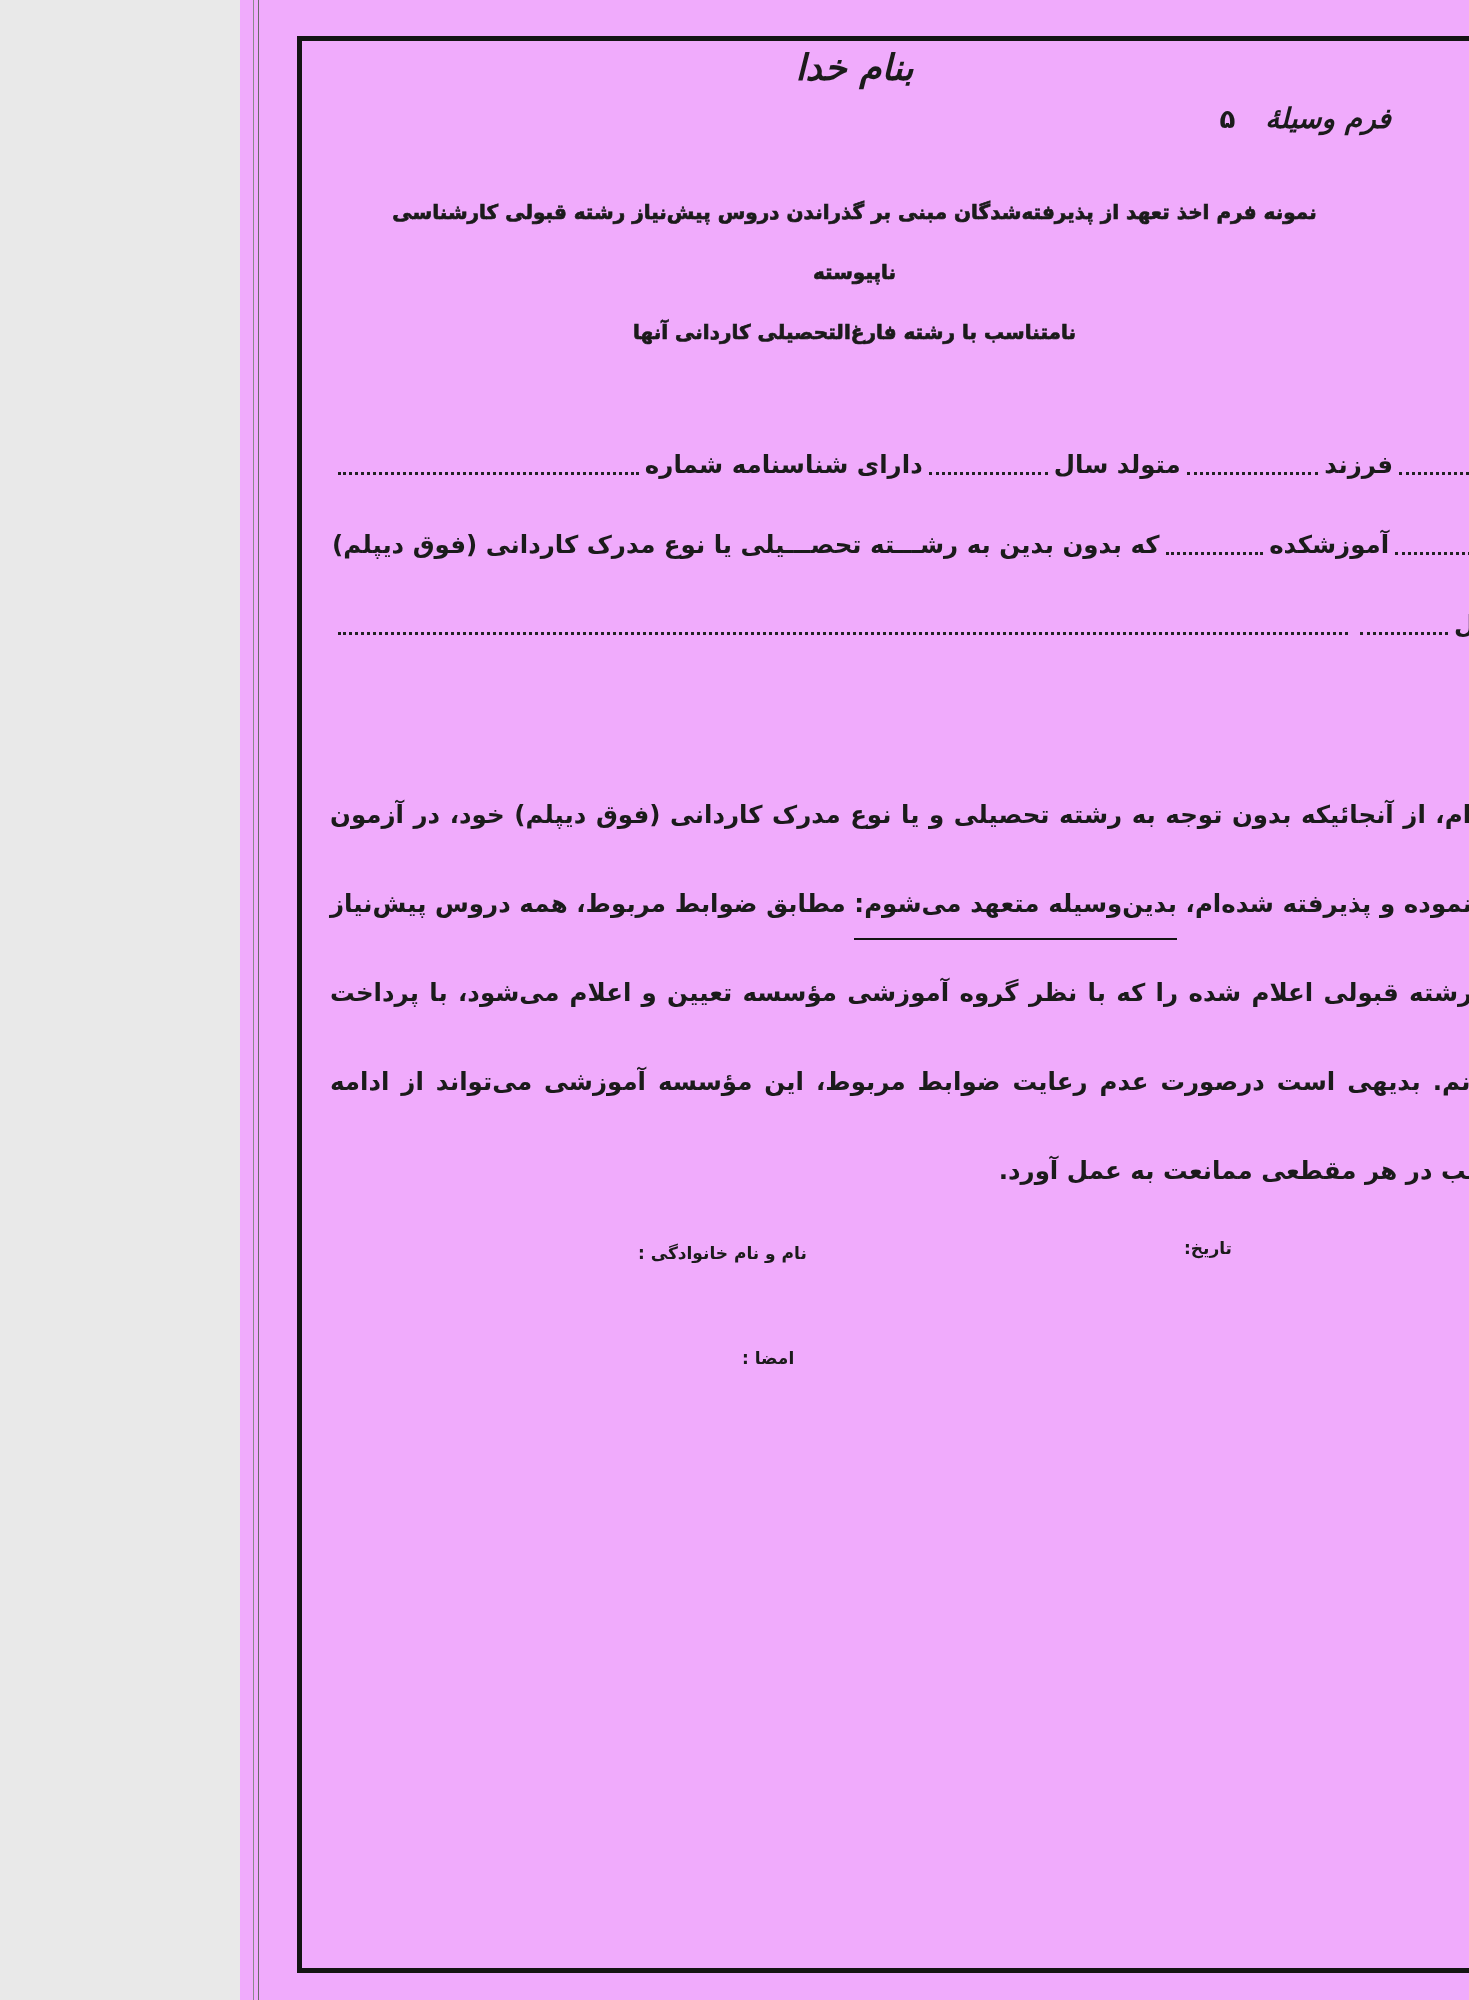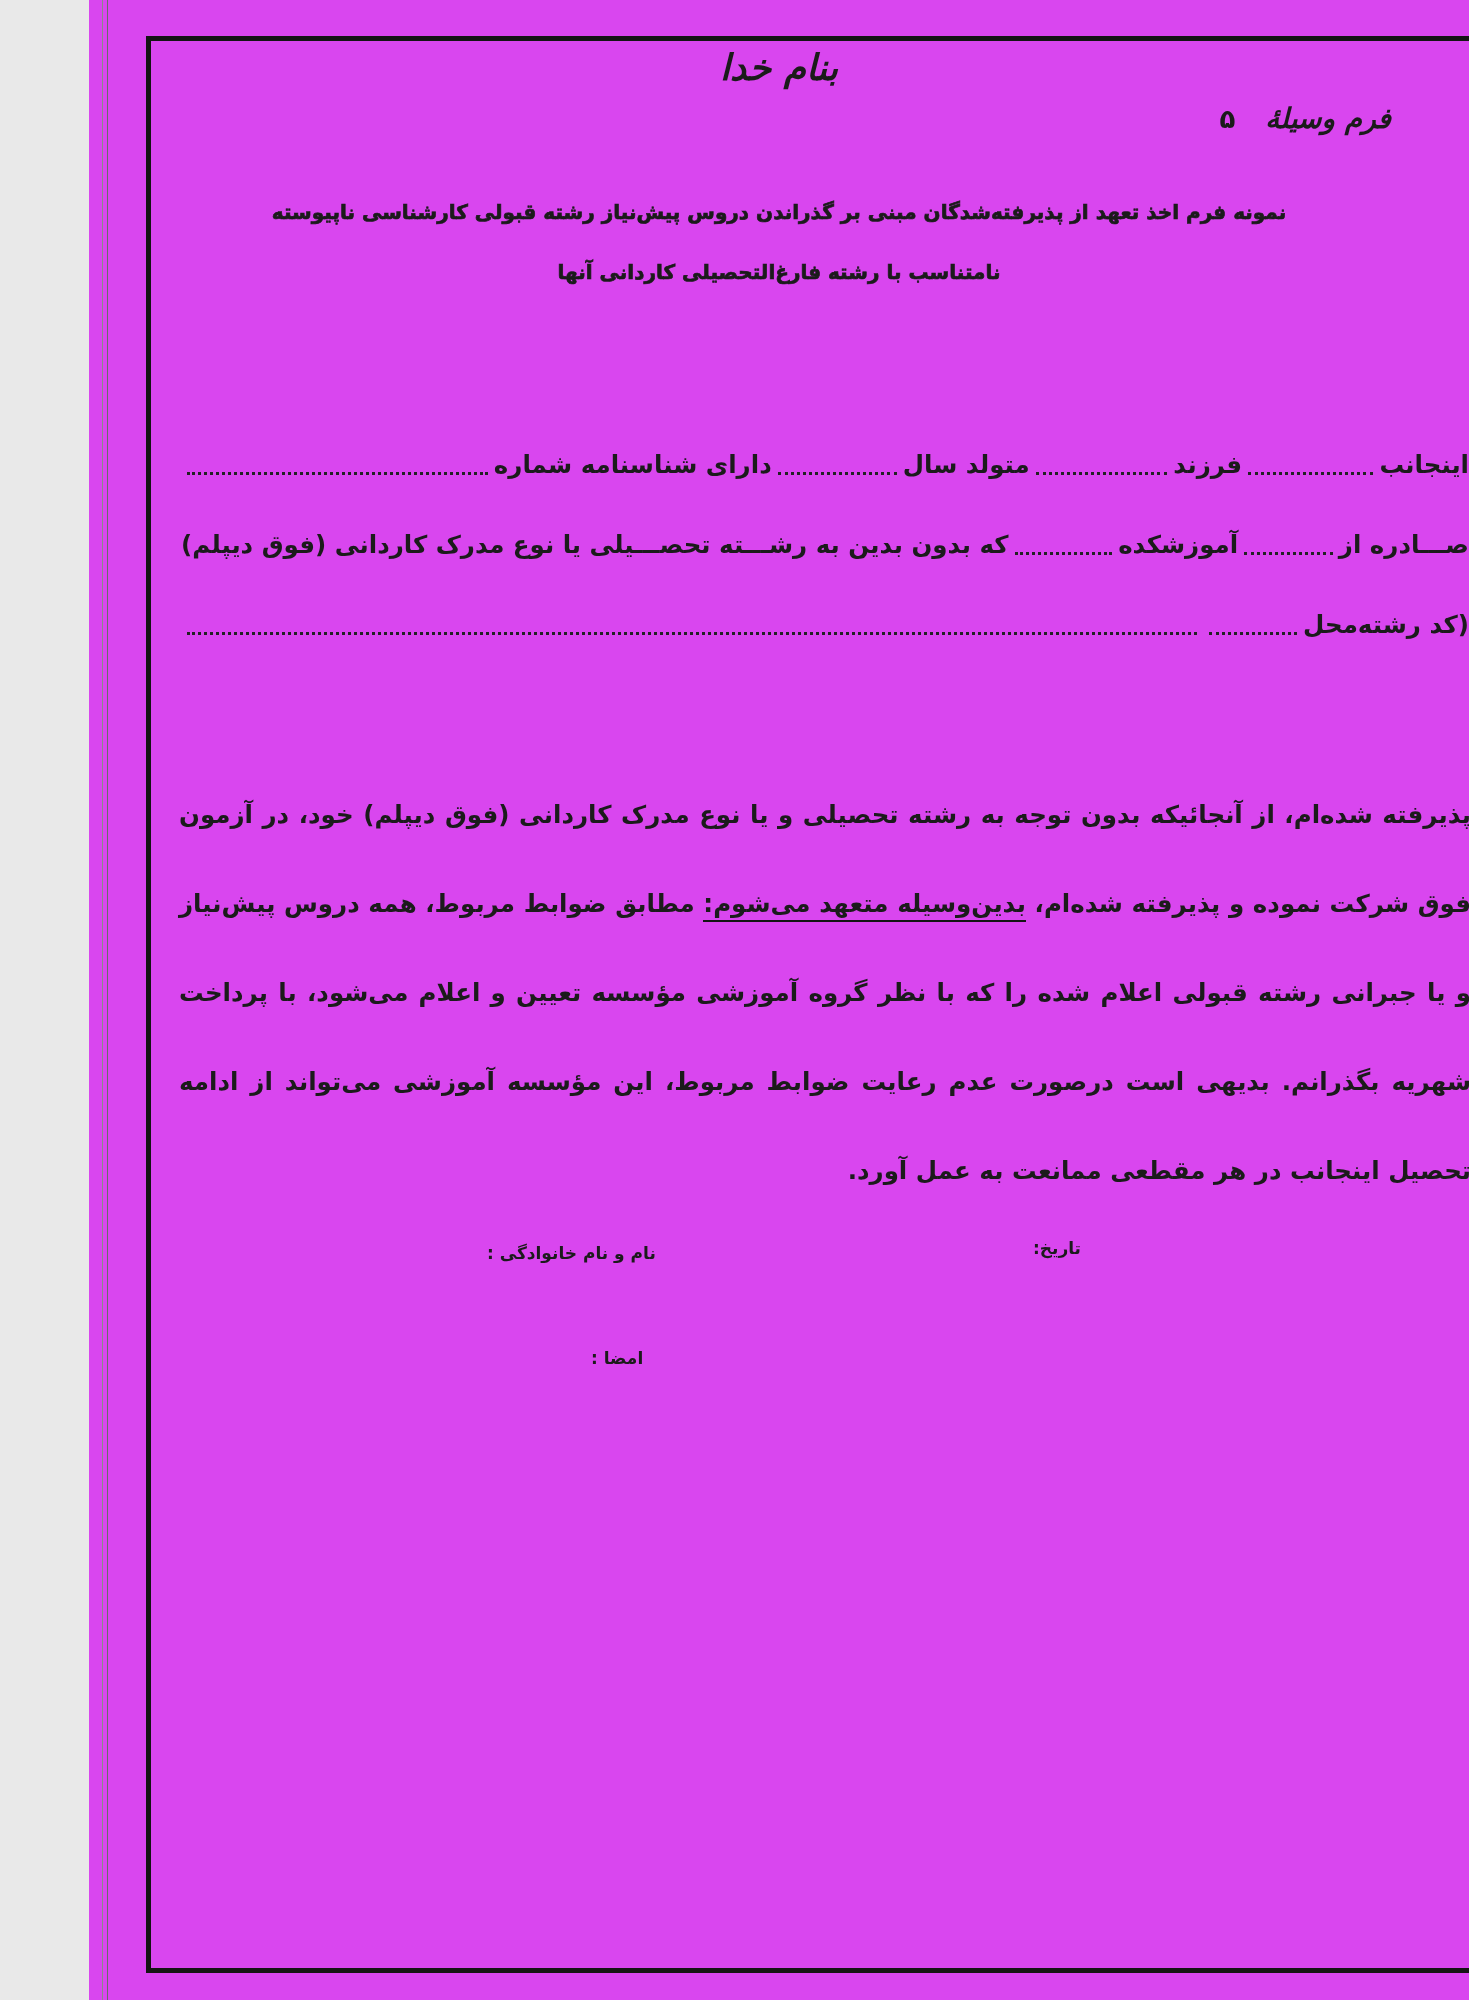--- a/index.html
+++ b/index.html
@@ -1,19 +1,19 @@
 <!DOCTYPE html>
 <html lang="fa" dir="rtl"><head>
 <meta charset="utf-8">
 <style>
   html,body{margin:0;padding:0;background:#e9e9e9;}
   .page{
     position:relative;
-    width:1380px;height:2000px;
-    background:#d946ef;
+    width:1229px;height:2000px;
+    background:#f0abfc;
     overflow:hidden;
     font-family:"DejaVu Sans", sans-serif;
     color:#1b1b1b;
     direction:rtl;
   }
   
   .edge-rule{
     position:absolute;top:0;bottom:0;width:4px;
     border-right:1.5px solid #6a6a6a;
     border-left:1.5px solid #8a8a8a;
@@ -55,21 +55,21 @@
   .dots{
     border-bottom:3px dotted #222;
     align-self:flex-end;margin-bottom:9px;margin-right:6px;margin-left:6px;
     min-width:40px;
   }
   .pledge{
     position:absolute;top:770px;left:90px;width:1292px;
     font-weight:bold;font-size:24.5px;line-height:89px;
     text-align:justify;text-align-last:right;
   }
-  .pledge .u{border-bottom:2.5px solid #141414;padding-bottom:2px;}
+  .pledge .u{border-bottom:2.5px solid #141414;padding-bottom:20px;}
   .sig-label{position:absolute;font-weight:bold;font-size:17px;white-space:nowrap;}
   .sig-date{left:898px;top:1238px;margin-left:46px;}
   .sig-name{left:398px;top:1243px;}
   .sig-sign{left:502px;top:1348px;}
 </style>
 </head>
 <body>
 
 <div class="page">
 

